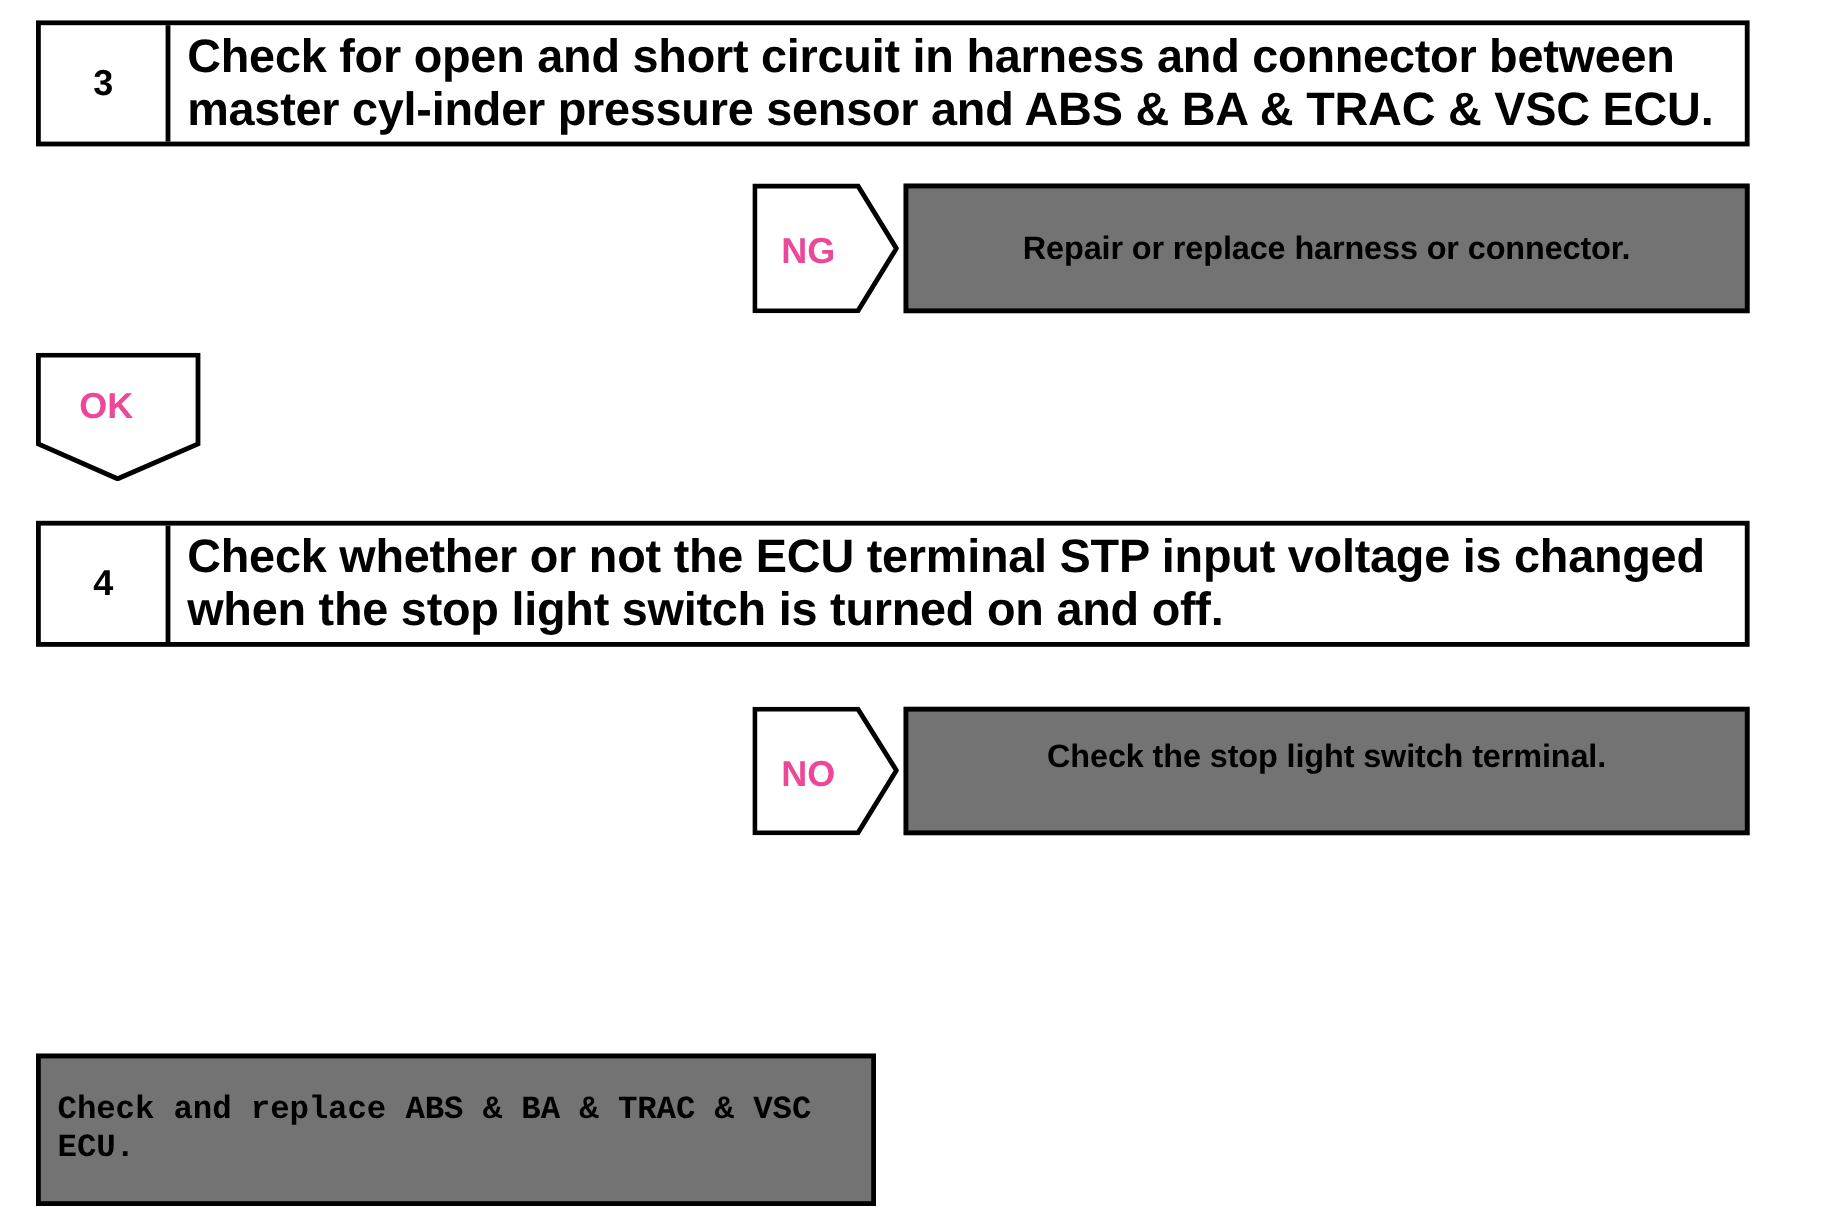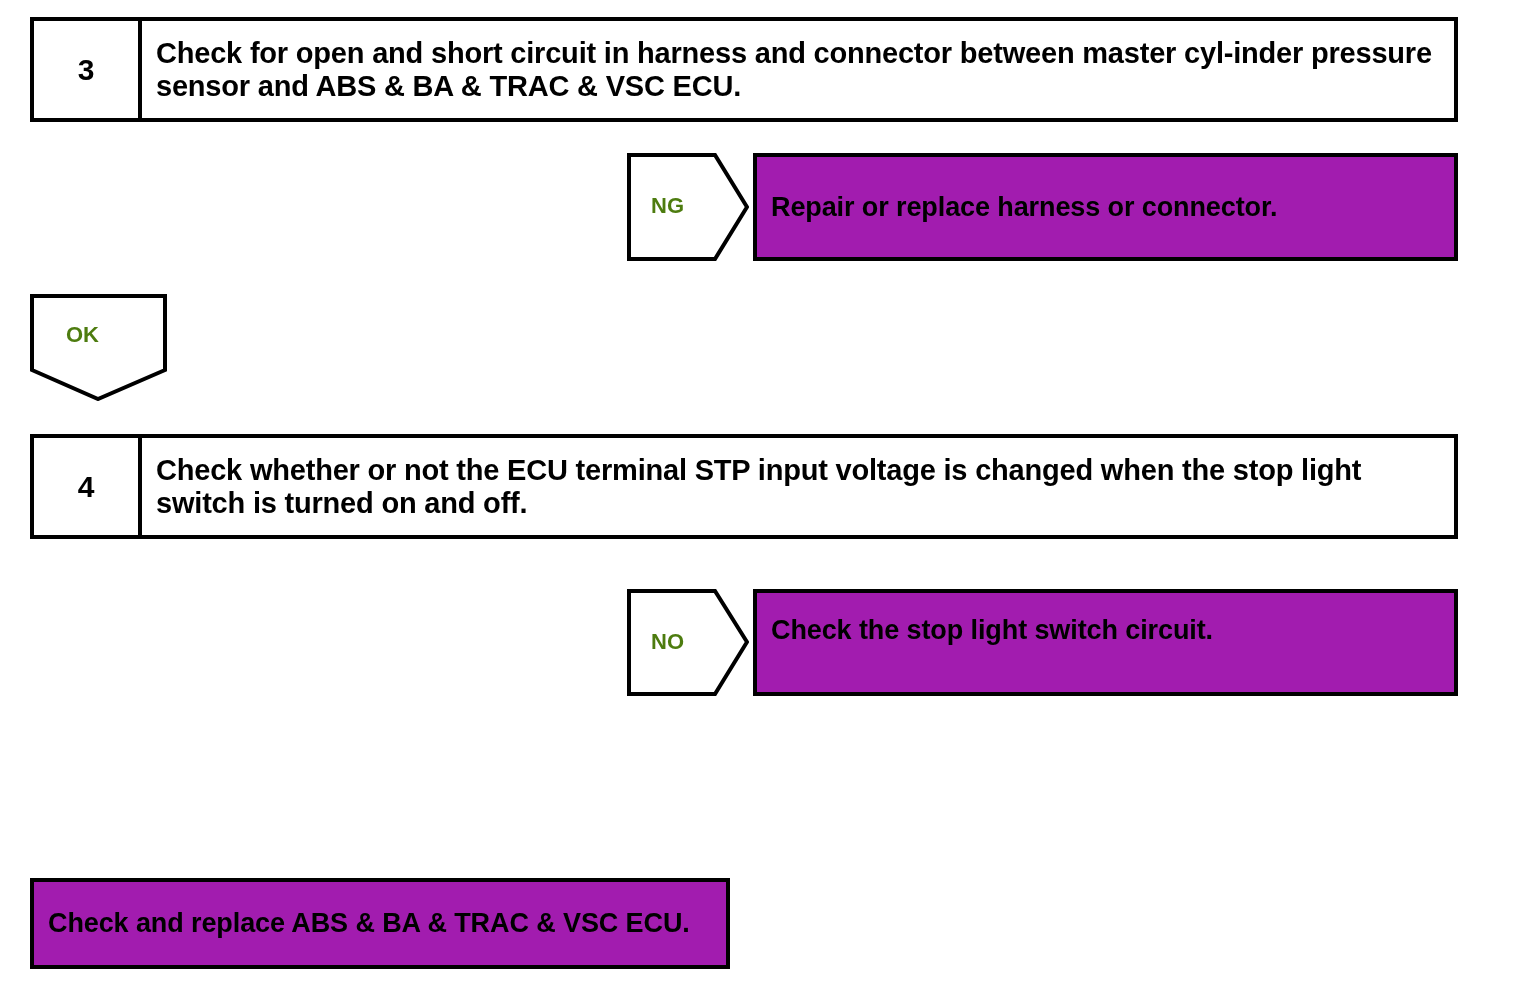--- a/index.html
+++ b/index.html
@@ -36,59 +36,60 @@
     font-size: 30px;
     font-weight: bold;
     color: #000000;
     line-height: 1;
   }
   .step-text {
     flex: 1 1 auto;
     display: flex;
     align-items: center;
     padding: 0 14px 0 14px;
-    font-size: 29px;
+    font-size: 39px;
     font-weight: bold;
     line-height: 1.12;
     color: #000000;
     letter-spacing: -0.2px;
   }
 
   
   .result-box {
     position: absolute;
     box-sizing: border-box;
     border: 4px solid #000000;
-    background: #a21caf;
+    background: #737373;
     display: flex;
     padding: 0 14px;
     font-size: 27px;
     font-weight: bold;
     line-height: 1.14;
     color: #000000;
     letter-spacing: -0.1px;
+    justify-content: center;
   }
   .result-box.vcenter { align-items: center; }
   .result-box.vtop    { align-items: flex-start; padding-top: 22px; }
 
   
   .badge {
     position: absolute;
   }
   .badge svg {
     position: absolute;
     top: 0;
     left: 0;
     display: block;
   }
   .badge-label {
     position: absolute;
-    font-size: 22px;
+    font-size: 30px;
     font-weight: bold;
-    color: #4d7c0f;
+    color: #ec4899;
     line-height: 1;
     white-space: nowrap;
   }
   .badge-right .badge-label {
     left: 24px;
     top: 42px;
   }
   .badge-down .badge-label {
     left: 36px;
     top: 30px;
@@ -128,21 +129,21 @@
   </div>
 
   <div class="badge badge-right" style="left:627px; top:589px; width:122px; height:90px;">
     <svg width="122" height="107" viewBox="0 0 122 107">
       <polygon points="2,2 88,2 120,53 88,105 2,105" fill="#ffffff" stroke="#000000" stroke-width="4" stroke-linejoin="miter"></polygon>
     </svg>
     <span class="badge-label">NO</span>
   </div>
 
   <div class="result-box vtop" style="left:753px; top:589px; width:705px; height:107px;">
-    <span>Check the stop light switch circuit.</span>
+    <span>Check the stop light switch terminal.</span>
   </div>
 
 
-  <div class="result-box vcenter" style="left:30px; top:878px; width:700px; height:91px;">
+  <div class="result-box vcenter" style="left:30px; top:878px; width:700px; height:127px;font-family:Liberation Mono, monospace;">
     <span>Check and replace ABS &amp; BA &amp; TRAC &amp; VSC ECU.</span>
   </div>
 
 </div>
 
 </body></html>

